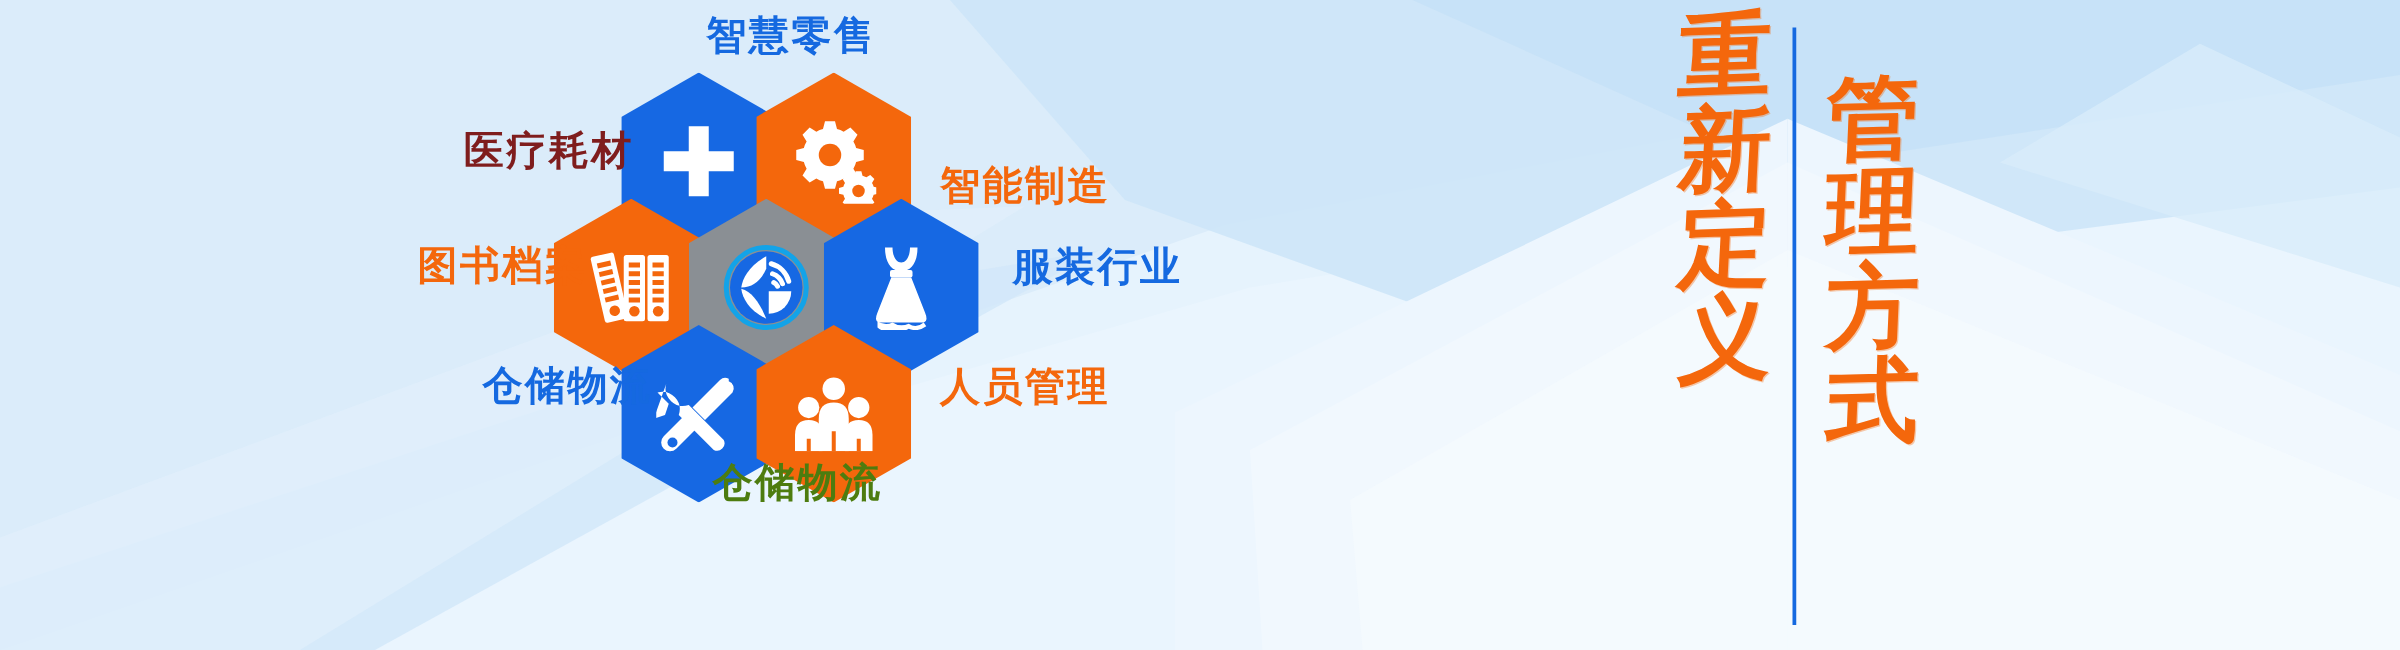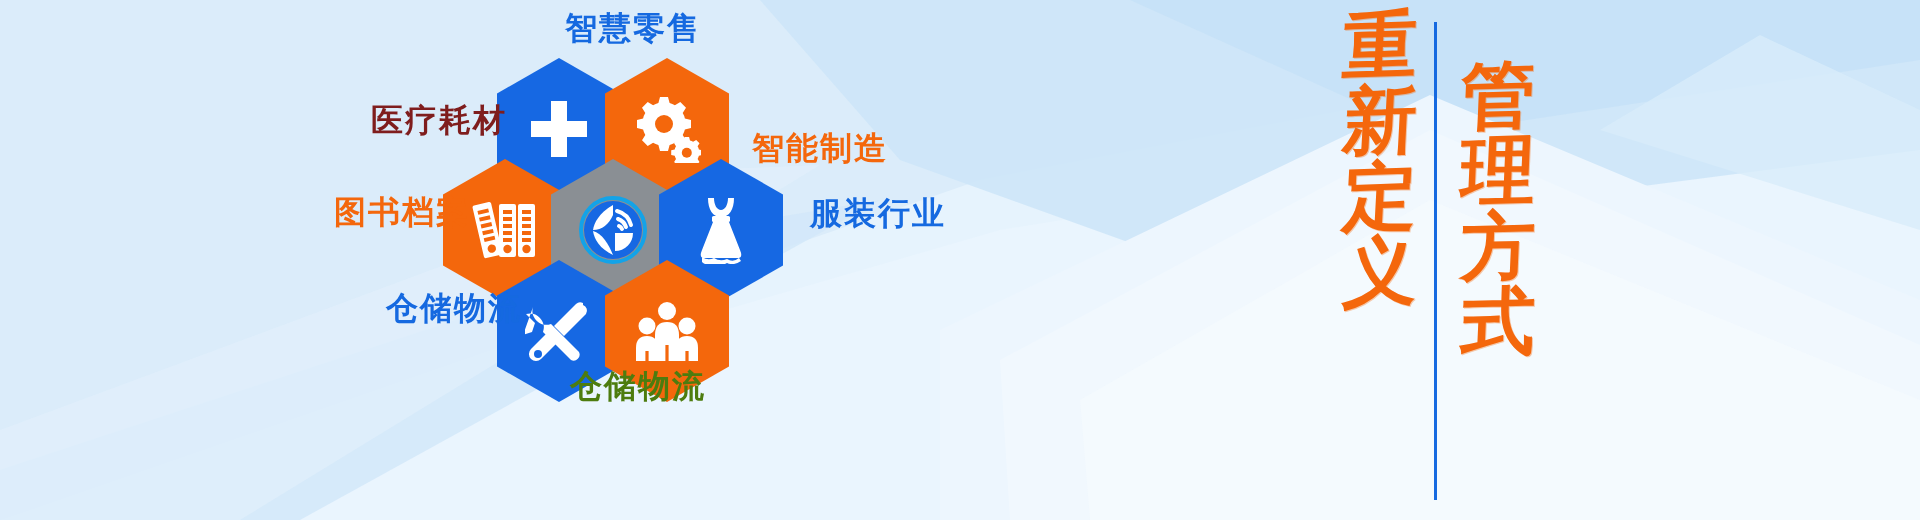--- a/index.html
+++ b/index.html
@@ -203,20 +203,21 @@
       </svg>
     </div>
   </div>
 
   <div class="lbl" id="lbl-0" style="left: 565px; top: 12px; color: rgb(21, 105, 224);"><span>智慧零售</span></div>
   <div class="lbl" id="lbl-1" style="left: 371px; top: 104px; color: #7f1d1d;"><span>医疗耗材</span></div>
   <div class="lbl" id="lbl-2" style="left: 752px; top: 108px; color: rgb(244, 103, 12); margin-top: 24px;"><span>智能制造</span></div>
   <div class="lbl" id="lbl-3" style="left: 334px; top: 196px; color: rgb(244, 103, 12);"><span>图书档案</span></div>
   <div class="lbl" id="lbl-4" style="left: 810px; top: 197px; color: rgb(21, 105, 224);"><span>服装行业</span></div>
   <div class="lbl" id="lbl-5" style="left: 386px; top: 292px; color: rgb(21, 105, 224);"><span>仓储物流</span></div>
+  <div class="lbl" id="lbl-6" style="left: 752px; top: 293px; color: rgb(244, 103, 12);"><span>人员管理</span></div>
   <div class="lbl" id="lbl-7" style="left: 570px; top: 370px; color: #4d7c0f;"><span>仓储物流</span></div>
 
   <div class="calli-wrap">
     <div class="calli-col calli-col-1">
       <span class="calli-ch" style="color: rgb(244, 103, 12);">重</span>
       <span class="calli-ch" style="color: rgb(244, 103, 12);">新</span>
       <span class="calli-ch" style="color: rgb(244, 103, 12);">定</span>
       <span class="calli-ch" style="color: rgb(244, 103, 12);">义</span>
     </div>
     <div class="calli-divider" style="background: rgb(21, 105, 224);"></div>

